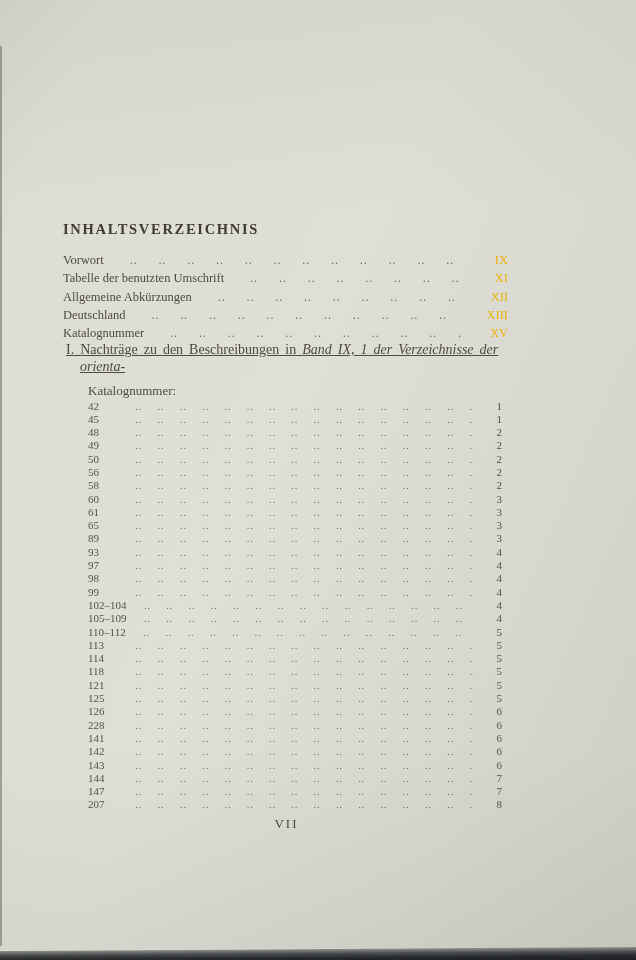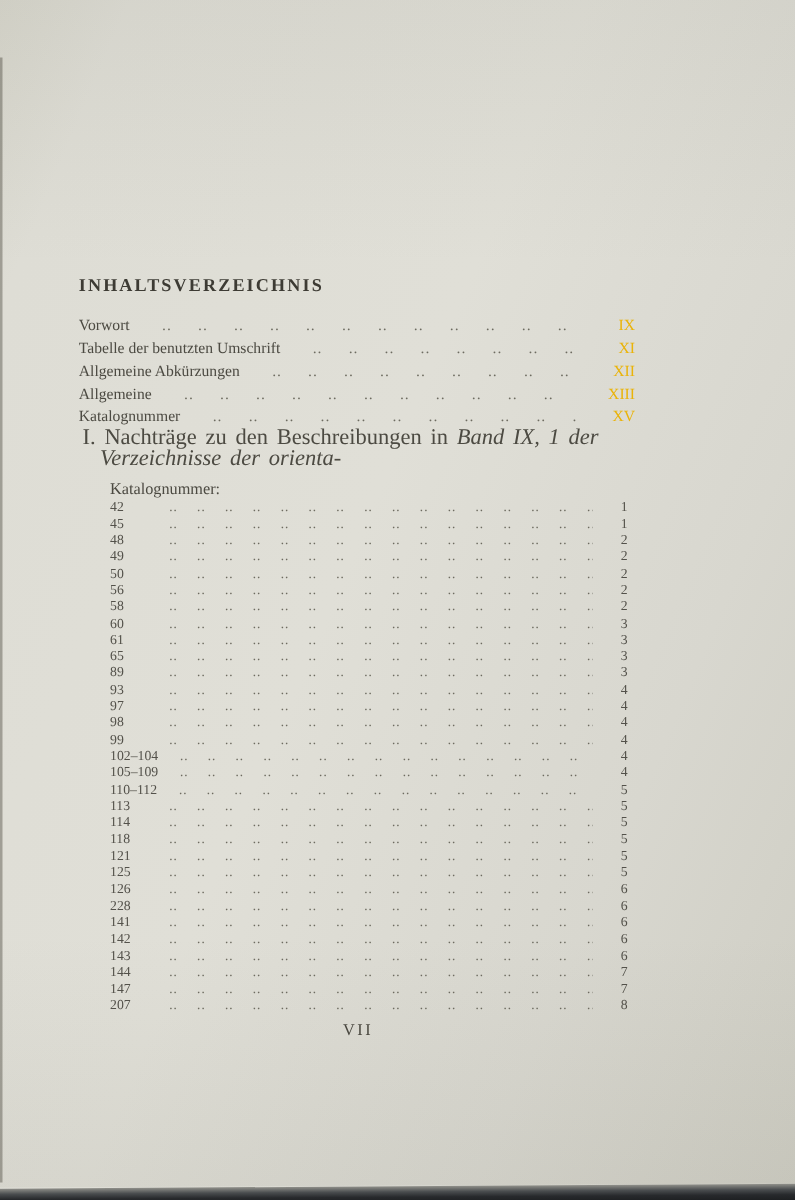--- a/index.html
+++ b/index.html
@@ -42,22 +42,23 @@
   .front-matter { position:absolute; left:0; top:251px; width:100%; }
   .fm-row { position:relative; height:18.3px; line-height:18.3px; font-size:12.5px; }
   .row-clip { overflow:hidden; white-space:nowrap; height:100%; }
   .fm-row .row-clip { margin-right:48px; }
   .fm-page { position:absolute; right:2px; top:0; color:#eab308; }
   .leader { color:#6d6b60; letter-spacing:0.8px; }
   .fm-row .leader { word-spacing:17px; margin-left:5px; }
 
   .section-heading {
     position:absolute; left:3px; top:341px; width:444px;
-    font-size:18px; line-height:17.2px; word-spacing:2.5px;
+    font-size:14px; line-height:17.2px; word-spacing:2.5px;
     padding-left:14px;
+    text-decoration:underline;
   }
   .section-heading .first-line { text-indent:-14px; }
 
   .catalog-heading { position:absolute; left:25px; top:383px; font-size:13px; }
 
   .catalog-list { position:absolute; left:25px; top:399.5px; width:420px; }
   .cat-row { position:relative; height:13.3px; line-height:13.3px; font-size:11px; color:#53514a; }
   .cat-row .row-clip { margin-right:34px; }
   .cat-num { display:inline-block; min-width:30px; }
   .cat-row .leader { word-spacing:12px; margin-left:2px; font-size:10.5px; }
@@ -97,21 +98,21 @@
 
         <div class="fm-row">
           <div class="row-clip">
             <span class="fm-label">Allgemeine Abkürzungen</span><span class="leader"> .. .. .. .. .. .. .. .. .. .. .. .. .. .. .. .. .. .. .. .. .. .. .. .. .. .. .. .. .. .. .. .. .. .. .. .. .. .. .. .. .. .. .. .. .. .. .. .. .. .. .. .. .. .. .. .. .. .. .. ..</span>
           </div>
           <span class="fm-page">XII</span>
         </div>
 
         <div class="fm-row">
           <div class="row-clip">
-            <span class="fm-label">Allgemeine</span><span class="leader"> .. .. .. .. .. .. .. .. .. .. .. .. .. .. .. .. .. .. .. .. .. .. .. .. .. .. .. .. .. .. .. .. .. .. .. .. .. .. .. .. .. .. .. .. .. .. .. .. .. .. .. .. .. .. .. .. .. .. .. ..</span>
+            <span class="fm-label">Deutschland</span><span class="leader"> .. .. .. .. .. .. .. .. .. .. .. .. .. .. .. .. .. .. .. .. .. .. .. .. .. .. .. .. .. .. .. .. .. .. .. .. .. .. .. .. .. .. .. .. .. .. .. .. .. .. .. .. .. .. .. .. .. .. .. ..</span>
           </div>
           <span class="fm-page">XIII</span>
         </div>
 
         <div class="fm-row">
           <div class="row-clip">
             <span class="fm-label">Katalognummer</span><span class="leader"> .. .. .. .. .. .. .. .. .. .. .. .. .. .. .. .. .. .. .. .. .. .. .. .. .. .. .. .. .. .. .. .. .. .. .. .. .. .. .. .. .. .. .. .. .. .. .. .. .. .. .. .. .. .. .. .. .. .. .. ..</span>
           </div>
           <span class="fm-page">XV</span>
         </div>

